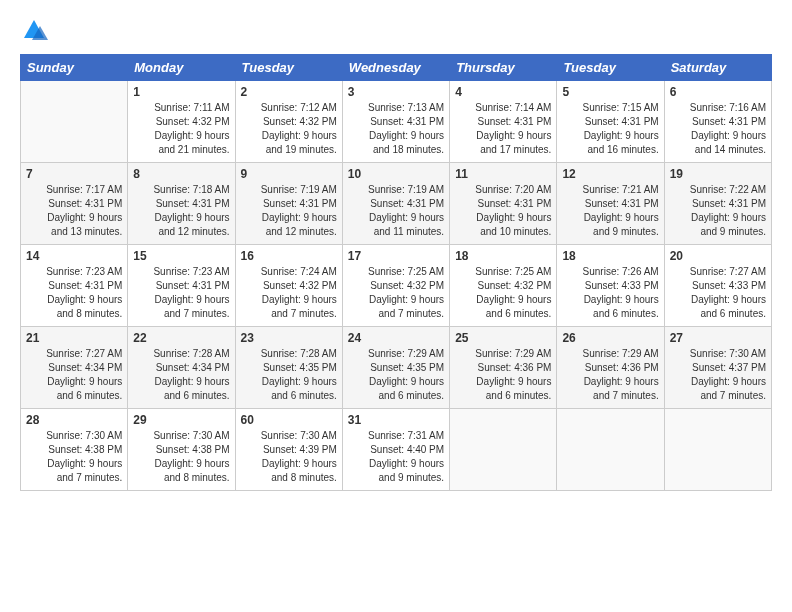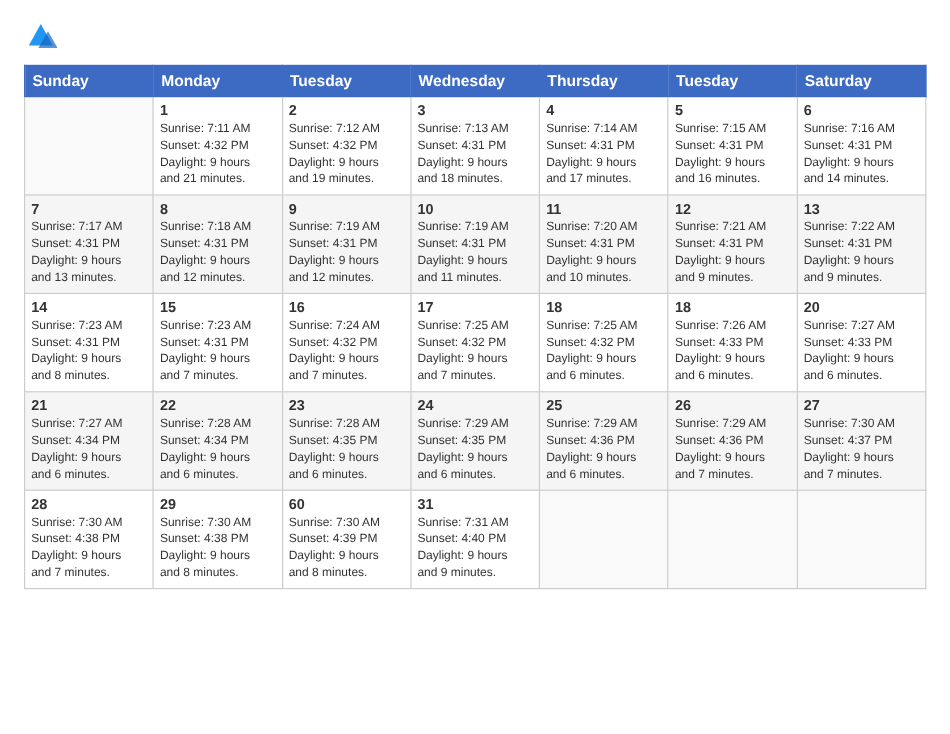--- a/index.html
+++ b/index.html
@@ -58,20 +58,21 @@
       table-layout: fixed;
     }
     .calendar thead tr th {
       background: #3d6bc4;
       color: white;
       font-size: 13px;
       font-weight: bold;
       padding: 5px 6px;
       text-align: left;
       border: 1px solid #3d6bc4;
+      font-style: italic;
     }
     .calendar tbody tr td {
       border: 1px solid #ccc;
       vertical-align: top;
       padding: 4px 5px;
       font-size: 10px;
       color: #333;
       height: 82px;
       background: #fff;
     }
@@ -85,20 +86,21 @@
       font-size: 12px;
       font-weight: bold;
       color: #333;
       display: block;
       margin-bottom: 2px;
     }
     .cell-text {
       font-size: 10px;
       color: #333;
       line-height: 1.4;
+      text-align: right;
     }
     .empty-cell {
       background: #f9f9f9 !important;
     }
   </style>
 </head>
 <body>
 
 <div class="page">
   <div class="header">
@@ -176,21 +178,21 @@
           </td>
           <td>
             <span class="day-number">11</span>
             <div class="cell-text">Sunrise: 7:20 AM<br>Sunset: 4:31 PM<br>Daylight: 9 hours<br>and 10 minutes.</div>
           </td>
           <td>
             <span class="day-number">12</span>
             <div class="cell-text">Sunrise: 7:21 AM<br>Sunset: 4:31 PM<br>Daylight: 9 hours<br>and 9 minutes.</div>
           </td>
           <td>
-            <span class="day-number">13</span>
+            <span class="day-number">19</span>
             <div class="cell-text">Sunrise: 7:22 AM<br>Sunset: 4:31 PM<br>Daylight: 9 hours<br>and 9 minutes.</div>
           </td>
         </tr>
         <tr>
           <td>
             <span class="day-number">14</span>
             <div class="cell-text">Sunrise: 7:23 AM<br>Sunset: 4:31 PM<br>Daylight: 9 hours<br>and 8 minutes.</div>
           </td>
           <td>
             <span class="day-number">15</span>

